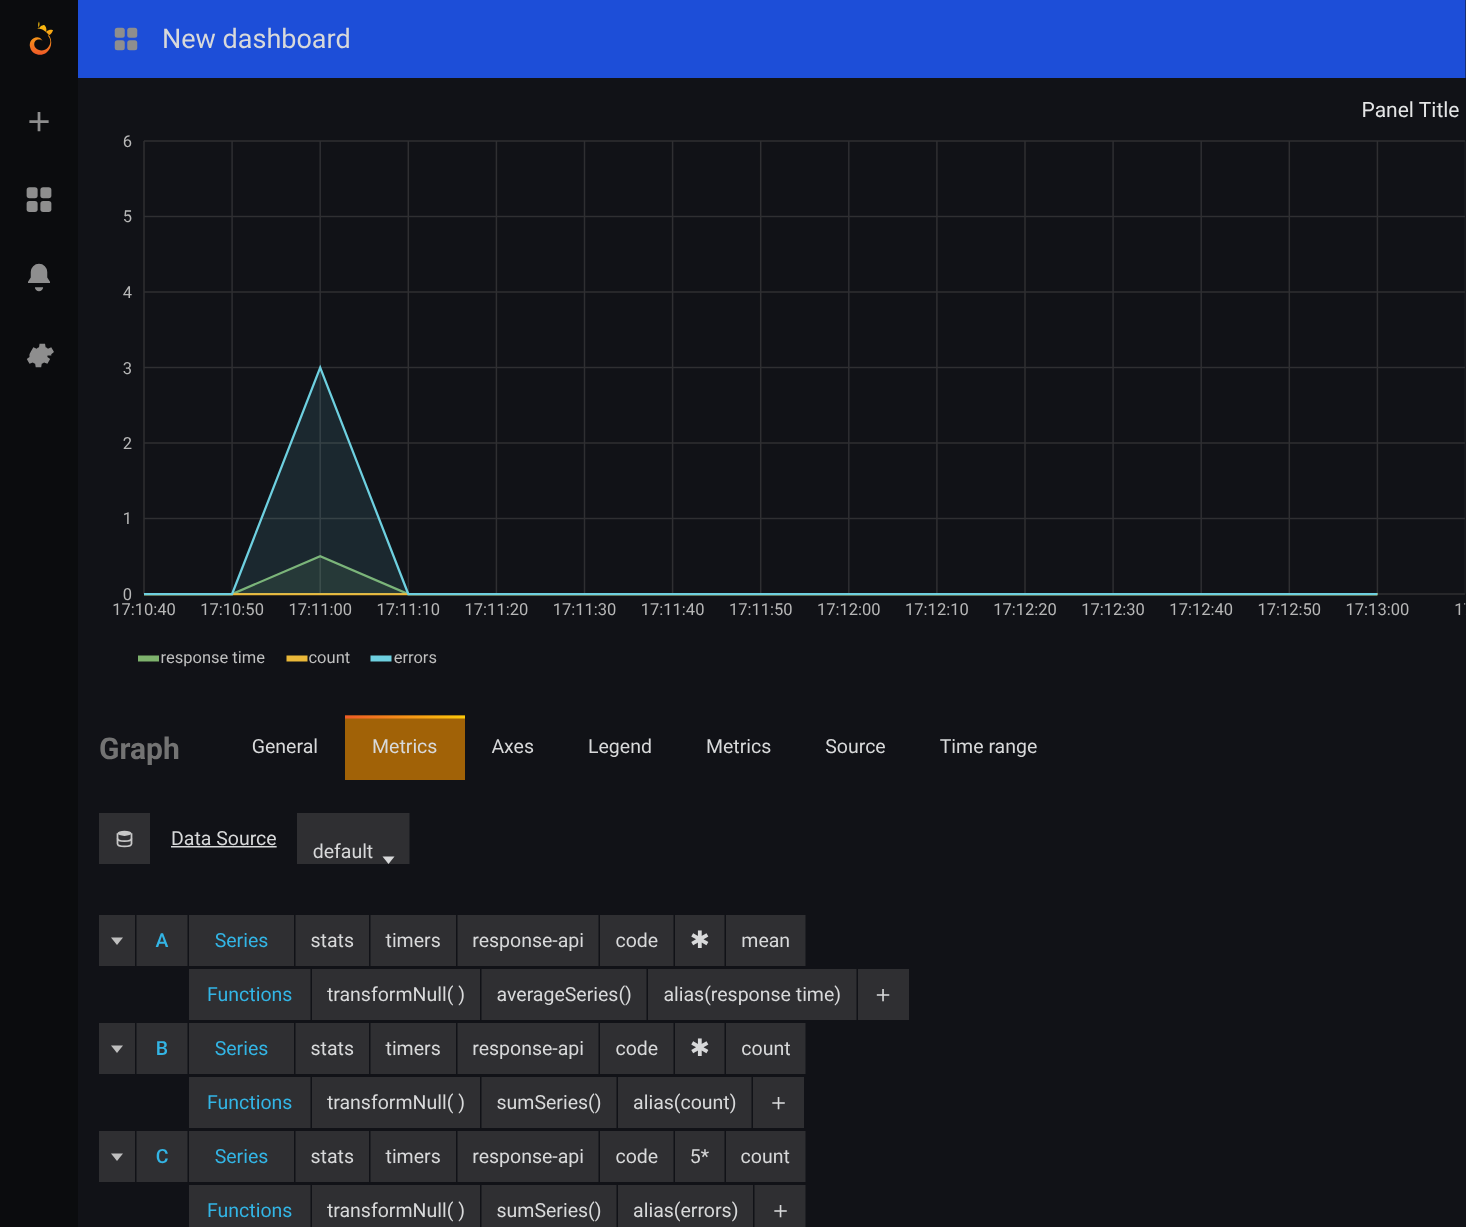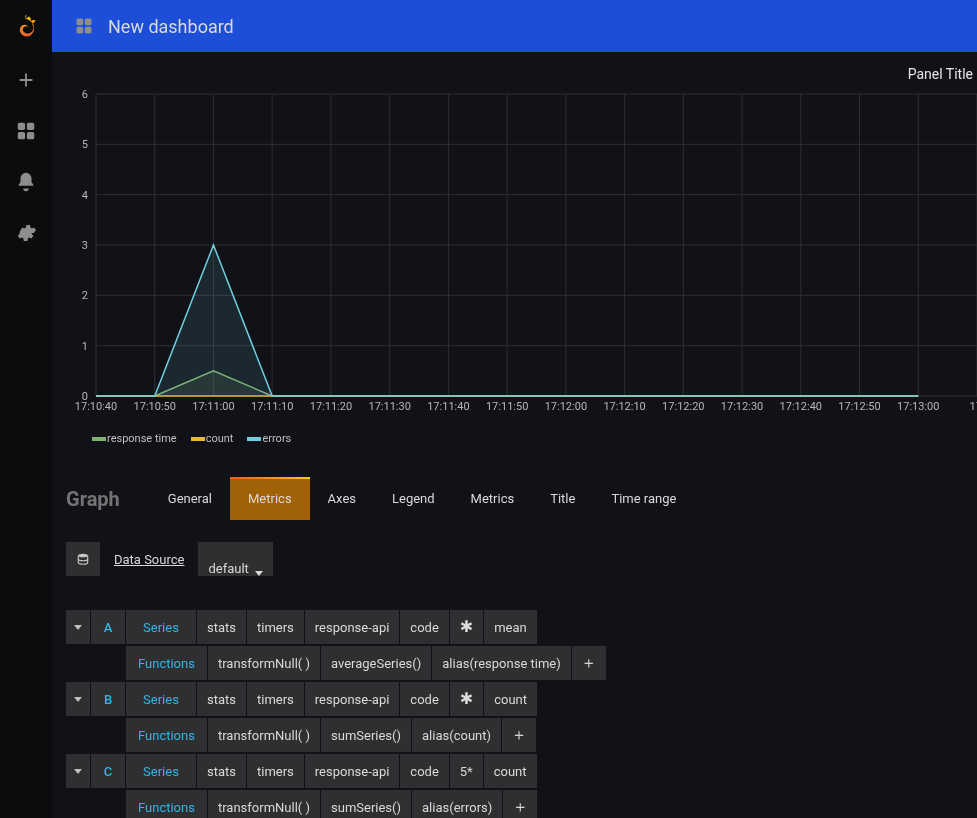--- a/index.html
+++ b/index.html
@@ -186,21 +186,21 @@
     </div>
   </div>
 
   <div class="tabs-row">
     <div class="graph-label">Graph</div>
     <div class="tab">General</div>
     <div class="tab active">Metrics</div>
     <div class="tab">Axes</div>
     <div class="tab">Legend</div>
     <div class="tab">Metrics</div>
-    <div class="tab">Title</div>
+    <div class="tab">Source</div>
     <div class="tab">Time range</div>
   </div>
 
   <div class="ds-bar">
     <div class="ds-ico-box">
       <svg viewBox="0 0 24 24">
           <ellipse cx="12" cy="6" rx="8" ry="3"></ellipse>
           <path d="M4 6v6c0 1.7 3.6 3 8 3s8-1.3 8-3V6" fill="none" stroke="#c7c7c7" stroke-width="2"></path>
           <path d="M4 12v6c0 1.7 3.6 3 8 3s8-1.3 8-3v-6" fill="none" stroke="#c7c7c7" stroke-width="2"></path>
         </svg>

